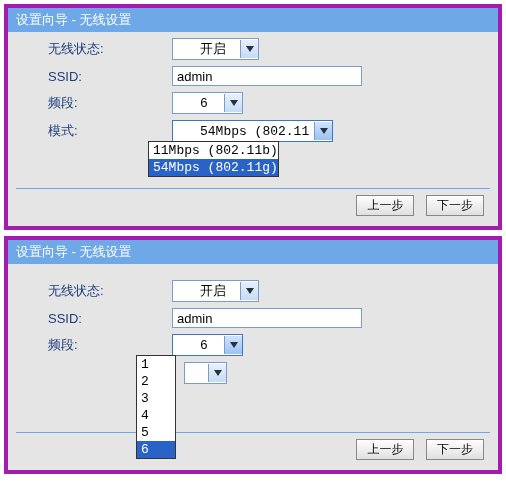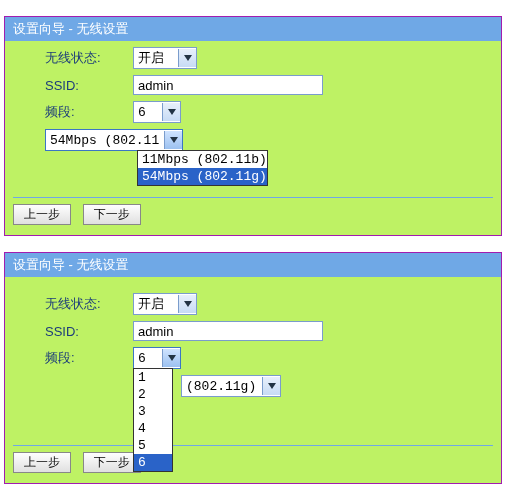--- a/index.html
+++ b/index.html
@@ -4,23 +4,23 @@
 <style>
   body {
     margin: 0;
     padding: 0;
     background: #fff;
     font-family: "SimSun", "宋体", sans-serif;
     font-size: 13px;
     width: 506px;
   }
   .panel {
-    border: 1px solid #a21caf;
-    margin: 16px 4px 6px 4px;
-    background: #bef264;
+    border: 4px solid #a21caf;
+    margin: 4px 4px 6px 4px;
+    background: #e5e5e5;
     position: relative;
   }
   .titlebar {
     background: #6fa8e6;
     color: #fff;
     padding: 3px 8px;
     font-size: 13px;
   }
   .intro {
     color: #1c3c7a;
@@ -29,32 +29,34 @@
   }
   .warn {
     color: #d22;
     font-weight: bold;
     margin: 0 24px 10px 40px;
   }
   .row {
     display: flex;
     align-items: center;
     margin: 6px 0 6px 40px;
+    gap: 36px;
   }
   .label {
     width: 88px;
     color: #1c3c7a;
     font-size: 13px;
   }
   .select-box {
     display: inline-flex;
     align-items: center;
     border: 1px solid #7a9ccc;
     background: #fff;
     height: 20px;
+    padding-left: 23px;
   }
   .select-box input[type=text] {
     border: none;
     outline: none;
     font-family: "Courier New", monospace;
     font-size: 13px;
     padding: 0 4px;
     height: 18px;
     background: #fff;
   }
@@ -91,21 +93,21 @@
   }
   .dropdown .opt.sel {
     background: #2a63c8;
     color: #fff;
   }
   .divider {
     border-top: 1px solid #6fa8e6;
     margin: 12px 8px 6px 8px;
   }
   .btns {
-    text-align: left;
+    text-align: right;
     margin: 4px 14px 10px 0;
   }
   .btn {
     display: inline-block;
     border: 1px solid #888;
     background: linear-gradient(#fefefe,#e0e0e0);
     font-size: 12px;
     padding: 1px 10px;
     margin-left: 8px;
     font-family: "SimSun","宋体",sans-serif;
@@ -141,29 +143,30 @@
       <input type="text" readonly="" style="width: 20px;" value="6">
       <span class="arrow-btn">
         <svg width="8" height="6">
             <polygon points="0,0 8,0 4,6" fill="#234"></polygon>
           </svg>
       </span>
     </span>
   </div>
 
   <div class="row" style="position:relative">
+    <span class="label">模式:</span>
     <span class="select-box" style="border:1px solid #3b76c4">
       <input type="text" readonly="" style="width: 110px;" value="54Mbps (802.11g)">
       <span class="arrow-btn" style="background:linear-gradient(#cfe3ff,#9cc1f0)">
         <svg width="8" height="6">
             <polygon points="0,0 8,0 4,6" fill="#234"></polygon>
           </svg>
       </span>
     </span>
-    <div class="dropdown" id="mode-dd" style="left:92px; top:21px; width:129px;">
+    <div class="dropdown" id="mode-dd" style="left:100px; top:21px; width:129px;">
         <div class="opt">11Mbps (802.11b)</div>
         <div class="opt sel">54Mbps (802.11g)</div>
       </div>
   </div>
 
   <div style="height:28px"></div>
   <div class="divider"></div>
   <div class="btns">
     <span class="btn">上一步</span>
     <span class="btn">下一步</span>
@@ -206,21 +209,20 @@
         <div class="opt">2</div>
         <div class="opt">3</div>
         <div class="opt">4</div>
         <div class="opt">5</div>
         <div class="opt sel">6</div>
       </div>
   </div>
 
   <div class="row" style="margin-left:176px">
     <span class="select-box">
-      <input type="text" readonly="" style="width: 72px;" value="(802.11g)">
       <span class="arrow-btn">
         <svg width="8" height="6">
             <polygon points="0,0 8,0 4,6" fill="#234"></polygon>
           </svg>
       </span>
     </span>
   </div>
 
   <div style="height:30px"></div>
   <div class="divider"></div>

